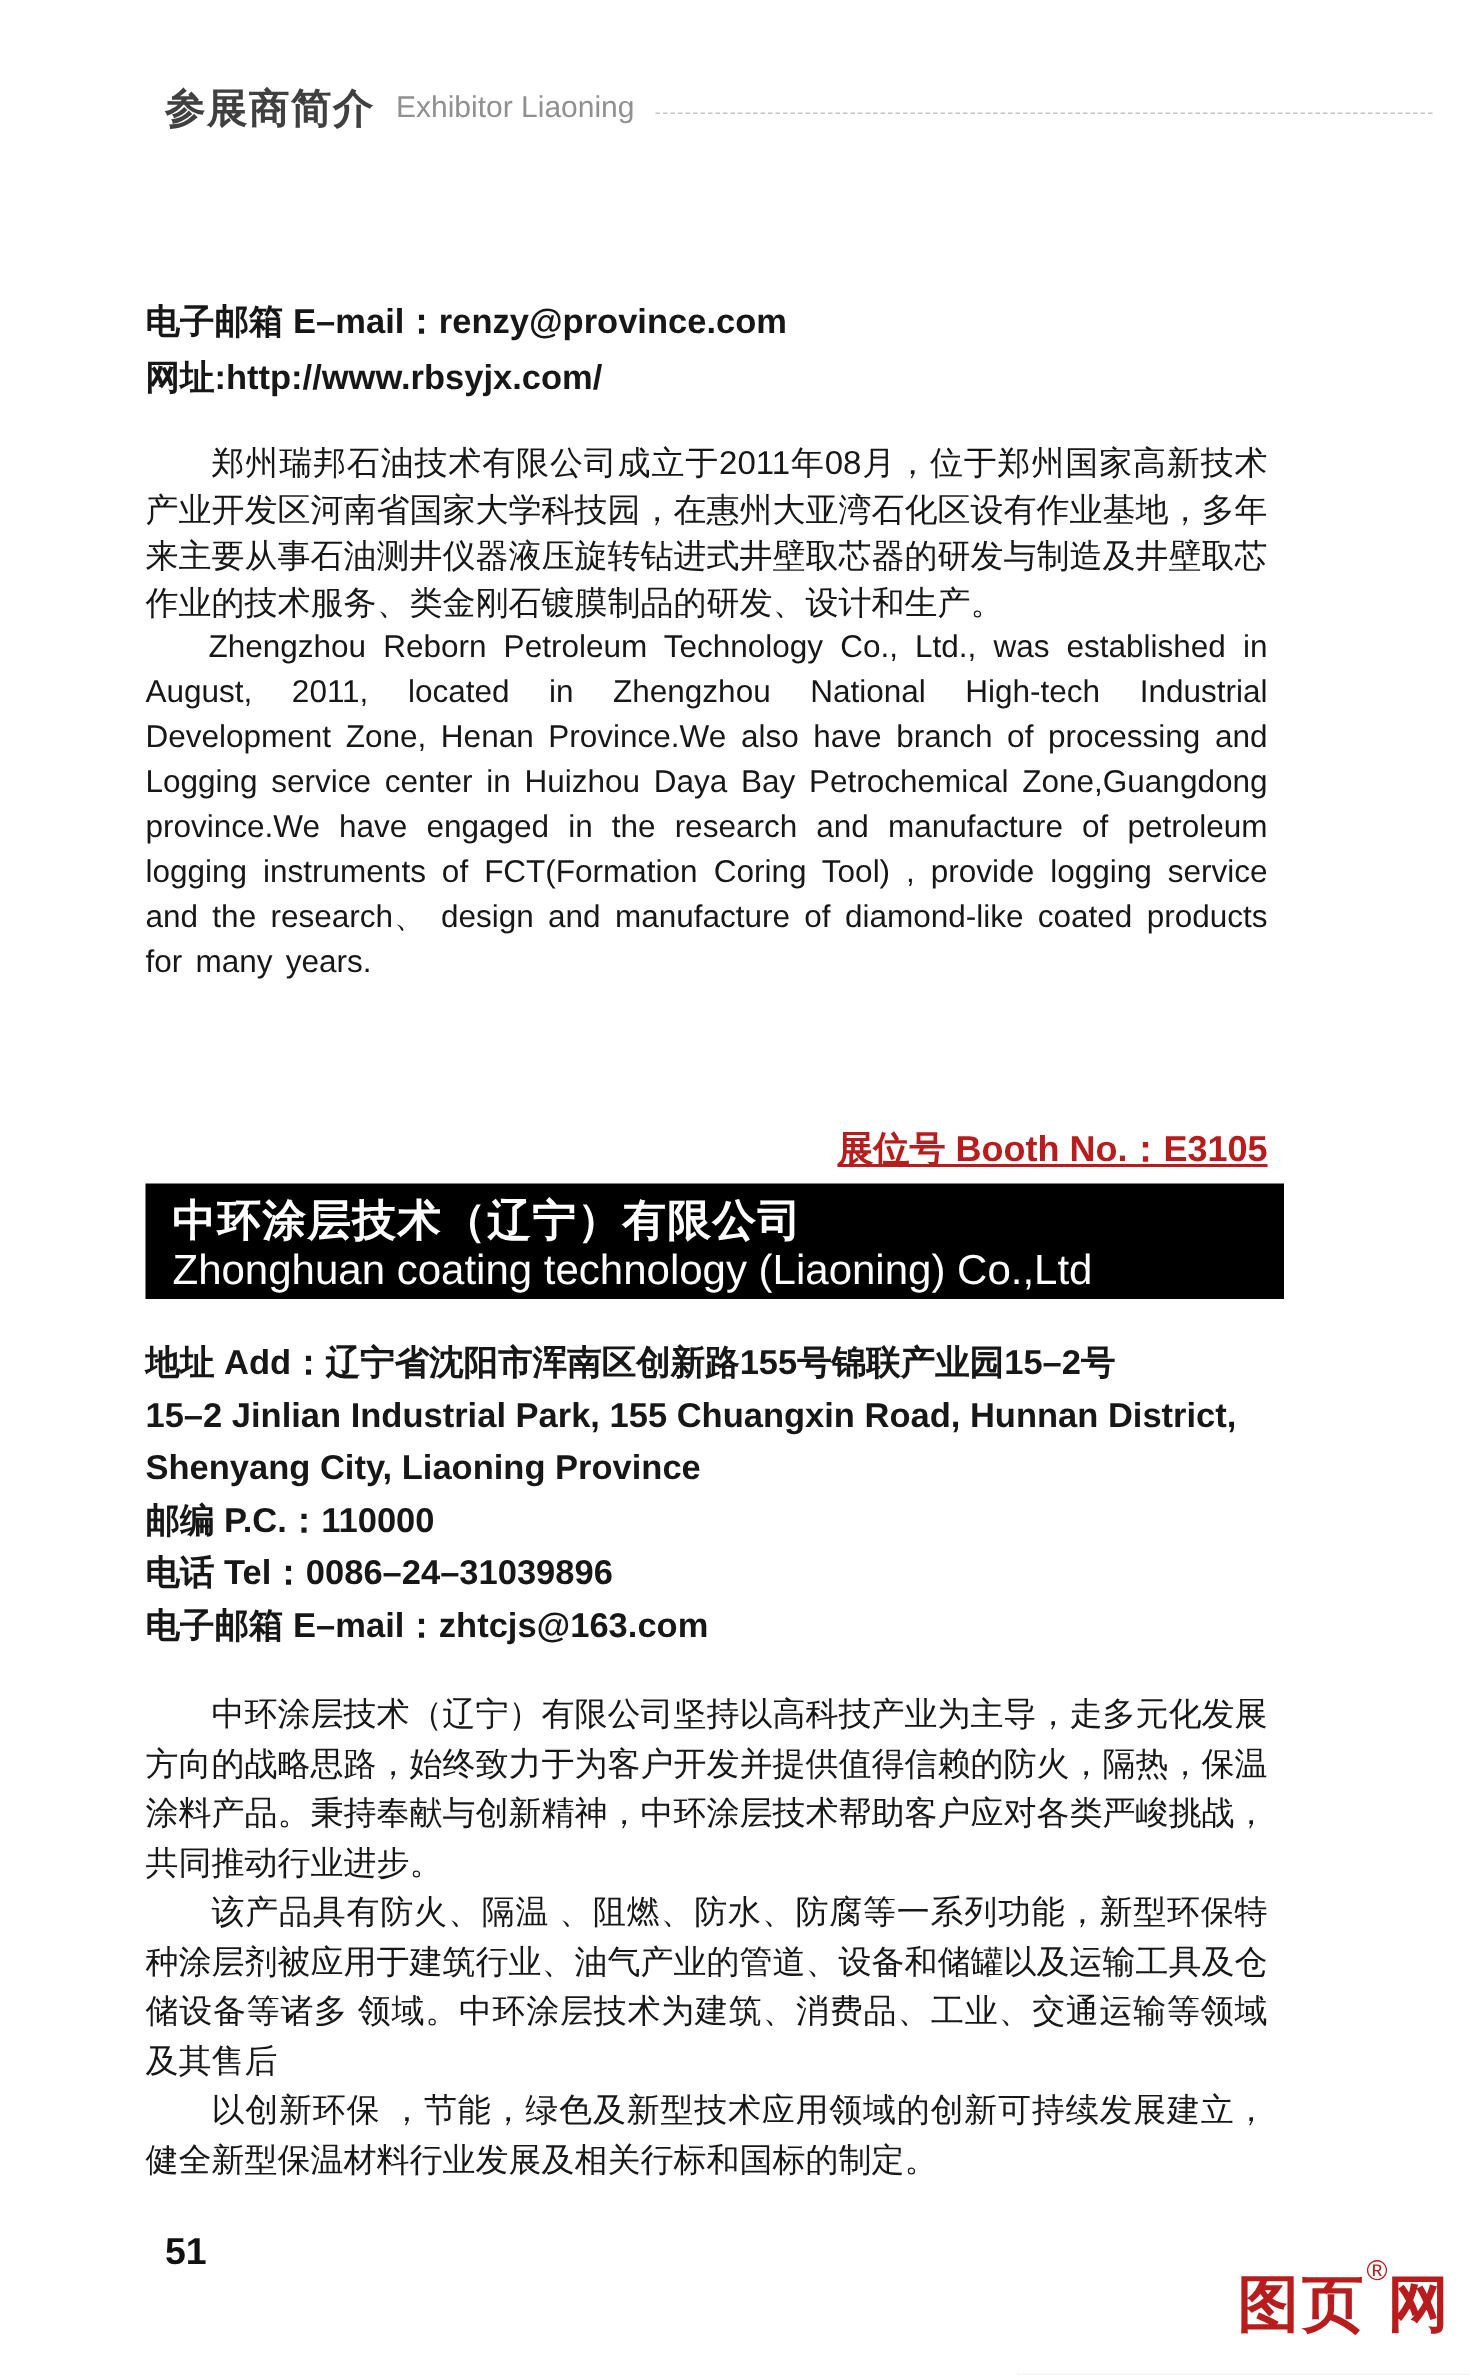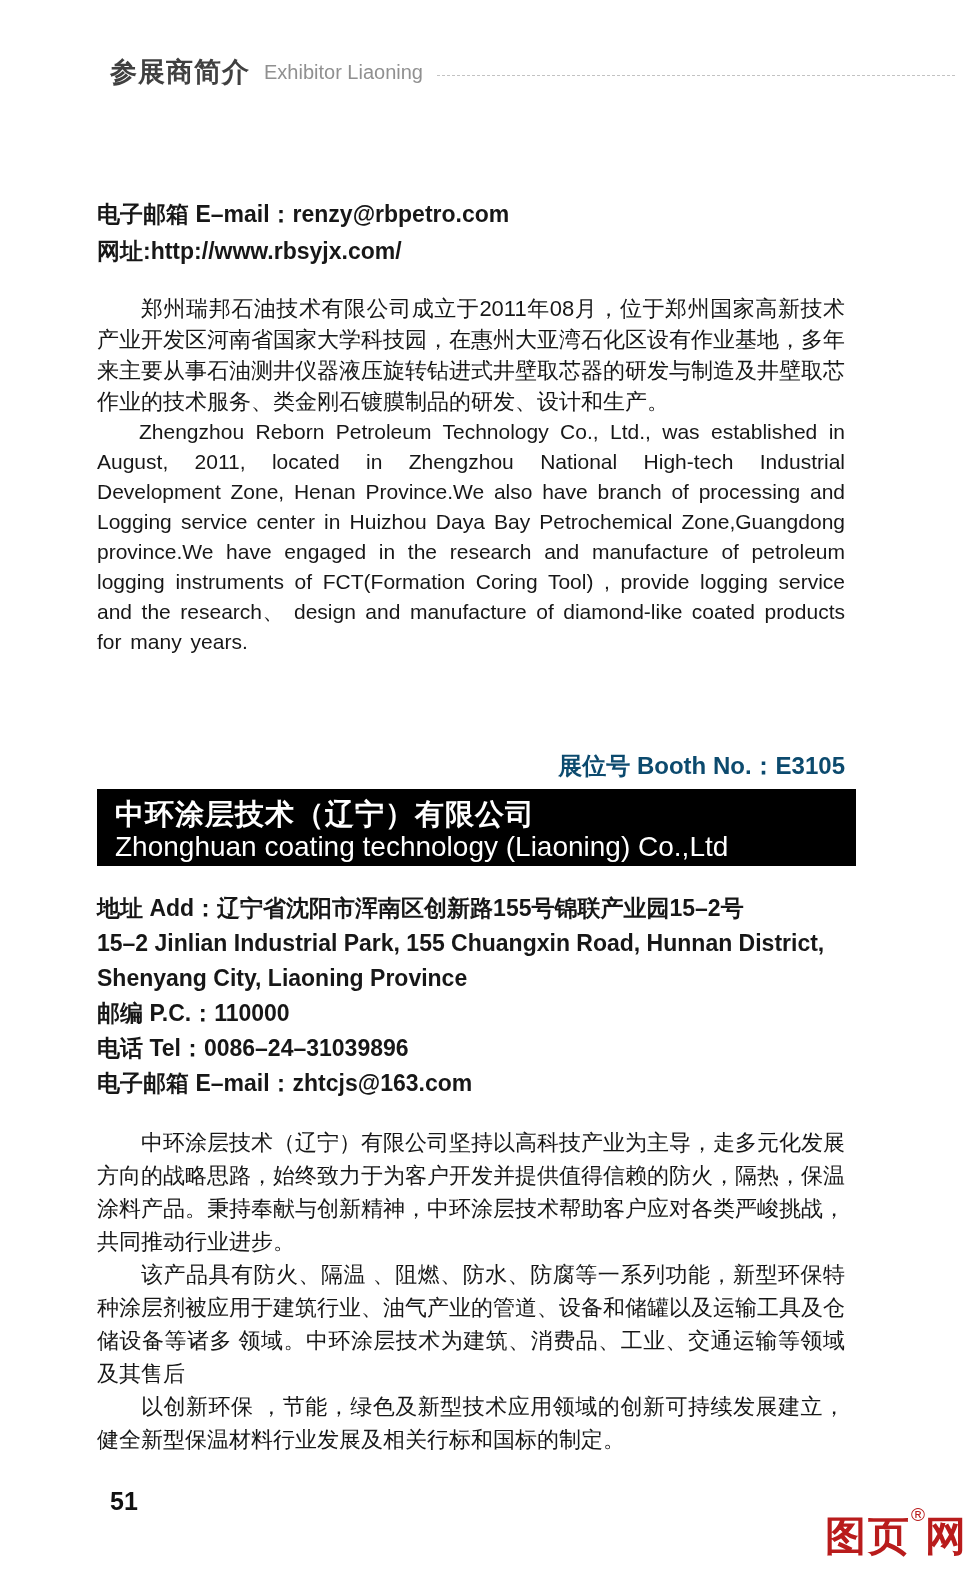--- a/index.html
+++ b/index.html
@@ -31,21 +31,21 @@
   .para{
     margin:0;text-align:justify;text-indent:2em;color:#171717;
   }
   .para.zh1{font-size:22px;line-height:31px;}
   .para.en1{font-size:21px;line-height:30px;word-spacing:3px;}
   .para.zh2{font-size:22px;line-height:33px;}
 
   
   .booth-line{
     position:absolute;top:750px;left:97px;width:748px;
-    margin:0;text-align:right;font-size:24px;font-weight:bold;color:#0c4a6e;
+    margin:0;text-align:right;font-size:24px;font-weight:bold;color:#b91c1c;text-decoration:underline;
   }
 
   
   .banner{
     position:absolute;top:789px;left:97px;width:759px;height:77px;
     background:#000000;color:#ffffff;
     box-sizing:border-box;padding:7px 0 0 18px;
   }
   .banner-zh{font-size:29px;font-weight:bold;line-height:36px;letter-spacing:1px;margin:0;}
   .banner-en{font-size:28px;font-weight:normal;line-height:30px;margin:0;}
@@ -70,21 +70,21 @@
 
 <div class="page">
 
   <div class="page-header">
     <span class="header-zh">参展商简介</span>
     <span class="header-en">Exhibitor Liaoning</span>
     <span class="header-rule"></span>
   </div>
 
   <div class="abs contact1" style="top:196px;">
-    <p class="contact-line">电子邮箱 E–mail：renzy@rbpetro.com</p>
+    <p class="contact-line">电子邮箱 E–mail：renzy@province.com</p>
     <p class="contact-line">网址:http://www.rbsyjx.com/</p>
   </div>
 
   <div class="abs" style="top:293px;">
     <p class="para zh1">郑州瑞邦石油技术有限公司成立于2011年08月，位于郑州国家高新技术产业开发区河南省国家大学科技园，在惠州大亚湾石化区设有作业基地，多年来主要从事石油测井仪器液压旋转钻进式井壁取芯器的研发与制造及井壁取芯作业的技术服务、类金刚石镀膜制品的研发、设计和生产。</p>
     <p class="para en1">Zhengzhou Reborn Petroleum Technology Co., Ltd., was established in August, 2011, located in Zhengzhou National High-tech Industrial Development Zone, Henan Province.We also have branch of processing and Logging service center in Huizhou Daya Bay Petrochemical Zone,Guangdong province.We have engaged in the research and manufacture of petroleum logging instruments of FCT(Formation Coring Tool) , provide logging service and the research、 design and manufacture of diamond-like coated products for many years.</p>
   </div>
 
   <p class="booth-line">展位号 Booth No.：E3105</p>
 

